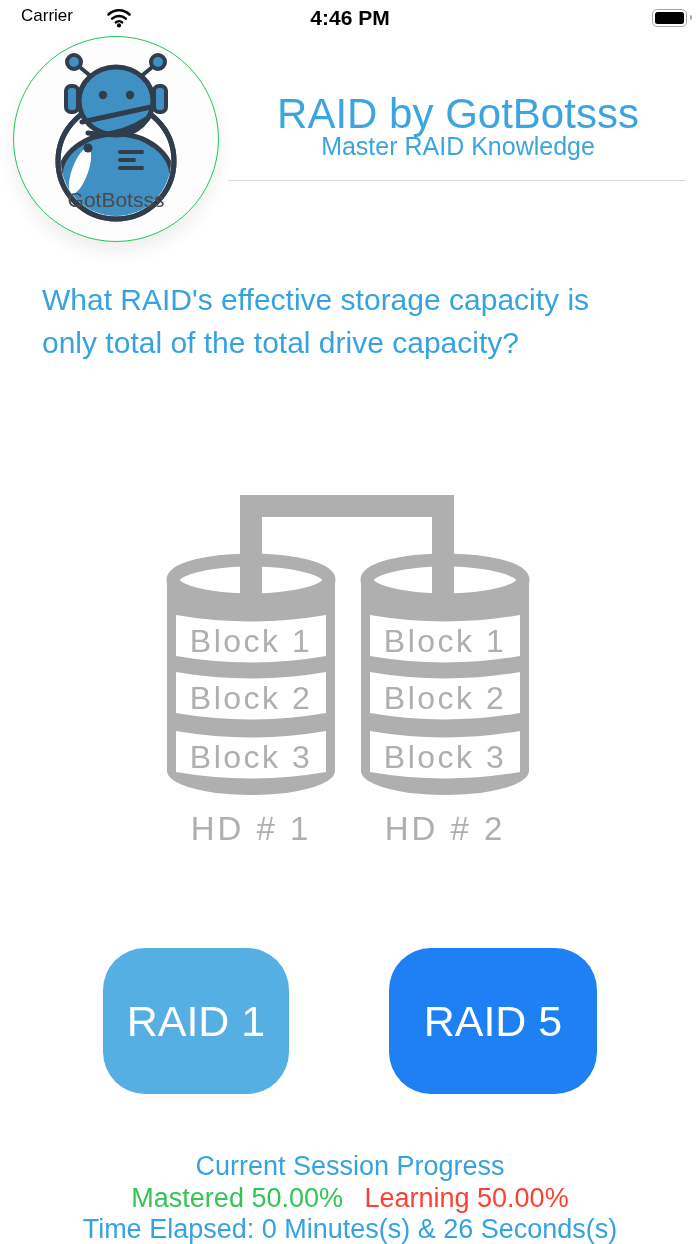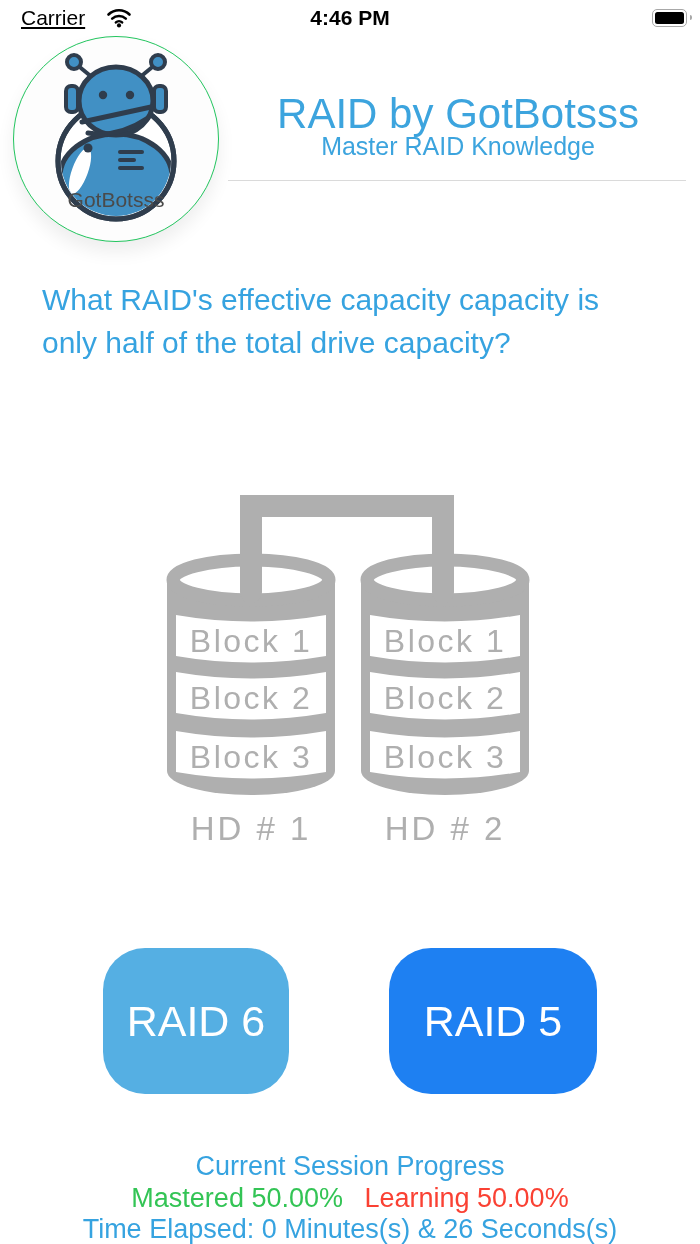--- a/index.html
+++ b/index.html
@@ -4,21 +4,21 @@
 <style>
   html, body { margin: 0; padding: 0; overflow: hidden; }
   body {
     width: 700px; height: 1244px; background: #ffffff;
     font-family: "Liberation Sans", "DejaVu Sans", sans-serif;
     -webkit-font-smoothing: antialiased;
   }
   .screen { position: relative; width: 700px; height: 1244px; background: #fff; overflow: hidden; }
 
   
-  .status-carrier { position: absolute; left: 21px; top: 6px; font-size: 21px; font-weight: 500; color: #000; text-decoration: underline; }
+  .status-carrier { position: absolute; left: 21px; top: 6px; font-size: 17px; font-weight: 500; color: #000; }
   .wifi-icon { position: absolute; left: 106px; top: 8px; width: 26px; height: 20px; }
   .status-time { position: absolute; left: 0; right: 0; top: 6px; text-align: center; font-size: 21px; font-weight: 600; color: #000; }
   .battery { position: absolute; right: 13px; top: 9px; width: 33px; height: 16px; border: 1.5px solid #a8a8a8; border-radius: 5px; }
   .battery-fill { position: absolute; left: 2px; top: 2px; right: 2px; bottom: 2px; background: #000; border-radius: 2.5px; }
   .battery-tip { position: absolute; right: 8px; top: 14.5px; width: 2.5px; height: 5.5px; background: #a8a8a8; border-radius: 0 2.5px 2.5px 0; }
 
   
   .logo {
     position: absolute; left: 13px; top: 36px; width: 204px; height: 204px;
     border-radius: 50%; background: #fdfdfd; border: 1px solid #22c55e;
@@ -109,21 +109,21 @@
       <path d="M74 96 Q 104 101 134 81" fill="none" stroke="#2F3D4D" stroke-width="5" stroke-linecap="round"></path>
 
       <text x="102" y="170" text-anchor="middle" font-size="21" fill="#4a4a4a">GotBotsss</text>
     </svg>
   </div>
 
   <div class="app-title">RAID by GotBotsss</div>
   <div class="app-subtitle">Master RAID Knowledge</div>
   <div class="header-divider"></div>
 
-  <div class="question">What RAID's effective capacity capacity is only half of the total drive capacity?</div>
+  <div class="question">What RAID's effective storage capacity is only total of the total drive capacity?</div>
 
   <svg class="diagram" viewBox="0 0 400 360">
     <g fill="#AFAFAF">
 
       <path d="M 17 92 L 17 283 A 84 24 0 0 0 185 283 L 185 92 Z"></path>
 
       <path d="M 211 92 L 211 283 A 84 24 0 0 0 379 283 L 379 92 Z"></path>
     </g>
 
     <ellipse cx="101" cy="92" rx="78" ry="20" fill="#ffffff" stroke="#AFAFAF" stroke-width="13"></ellipse>
@@ -146,21 +146,21 @@
       <path d="M 220 243 Q 295 256 370 243 L 370 284 Q 295 297 220 284 Z" fill="#fff"></path>
       <text x="295" y="164" text-anchor="middle" font-size="32" letter-spacing="2.5" fill="#AFAFAF">Block 1</text>
       <text x="295" y="221" text-anchor="middle" font-size="32" letter-spacing="2.5" fill="#AFAFAF">Block 2</text>
       <text x="295" y="280" text-anchor="middle" font-size="32" letter-spacing="2.5" fill="#AFAFAF">Block 3</text>
     </g>
 
     <text x="101" y="352" text-anchor="middle" font-size="33" letter-spacing="3" fill="#AFAFAF">HD # 1</text>
     <text x="295" y="352" text-anchor="middle" font-size="33" letter-spacing="3" fill="#AFAFAF">HD # 2</text>
   </svg>
 
-  <button class="answer-btn answer-0" style="background: rgb(85, 175, 227);">RAID 6</button>
+  <button class="answer-btn answer-0" style="background: rgb(85, 175, 227);">RAID 1</button>
   <button class="answer-btn answer-1" style="background: rgb(30, 128, 242);">RAID 5</button>
 
   <div class="sess-line sess-title">Current Session Progress</div>
   <div class="sess-line sess-stats">
     <span class="mastered" style="color: rgb(51, 196, 85);">Mastered 50.00%</span>
     <span class="learning" style="color: rgb(250, 65, 51);">Learning 50.00%</span>
   </div>
   <div class="sess-line sess-time">Time Elapsed: 0 Minutes(s) &amp; 26 Seconds(s)</div>
 
 </div>

